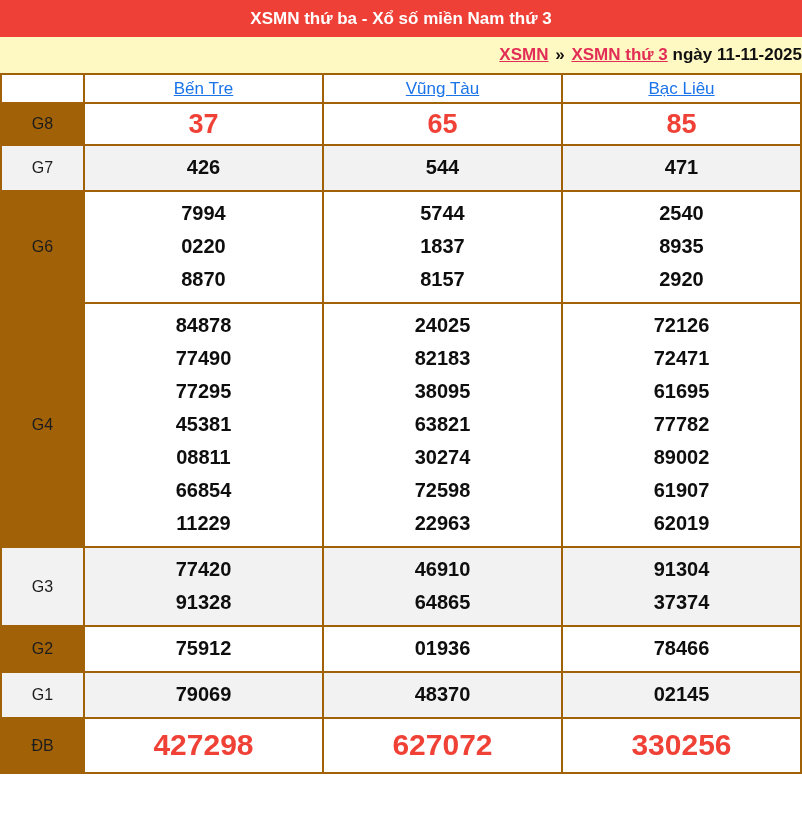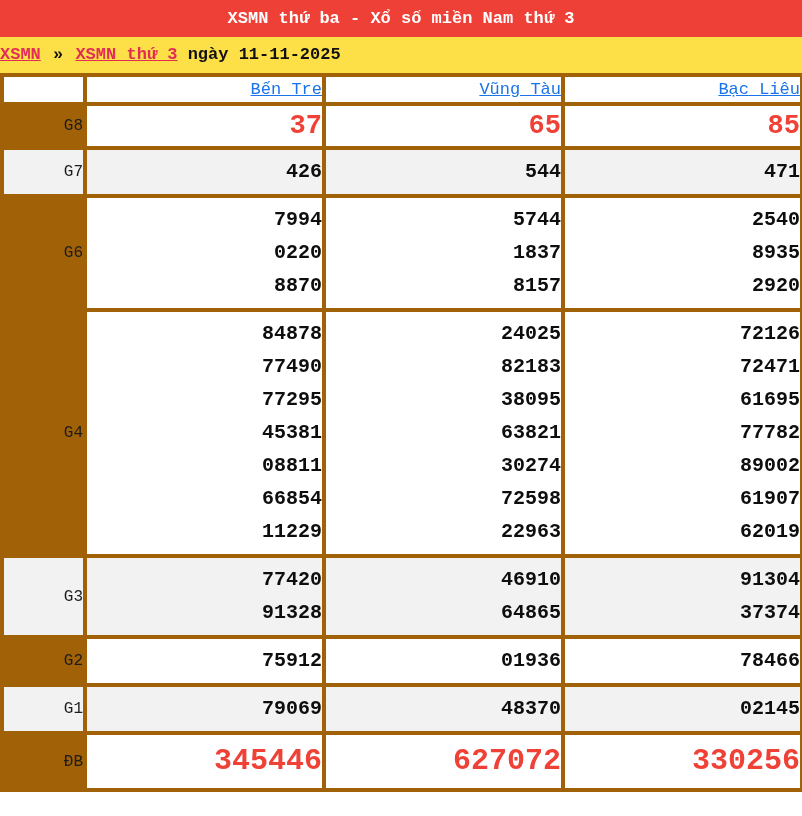--- a/index.html
+++ b/index.html
@@ -2,39 +2,39 @@
 <html><head>
 <meta charset="utf-8">
 <style>
   * { margin: 0; padding: 0; box-sizing: border-box; }
   html, body {
     width: 802px;
     font-family: "Liberation Sans", sans-serif;
     background: #ffffff;
     overflow: hidden;
   }
-  .page { width: 802px; height: 816px; font-family: Liberation Mono, monospace; }
+  .page { width: 802px; height: 816px; }
 
   
   .top-bar {
     height: 37px;
     background: #ee4036;
     color: #ffffff;
     font-size: 17px;
     font-weight: bold;
     text-align: center;
     line-height: 37px;
     white-space: nowrap;
   }
 
   
   .breadcrumb-bar {
     height: 36px;
-    background: #fde047;
-    text-align: left;
+    background: #fef9c3;
+    text-align: right;
     line-height: 36px;
     font-size: 17px;
     font-weight: bold;
     color: #111111;
     white-space: nowrap;
   }
   .breadcrumb-bar a {
     color: #e22e56;
     text-decoration: underline;
     cursor: pointer;
@@ -42,22 +42,22 @@
   .breadcrumb-bar .sep { color: #111111; padding: 0 2px; }
 
   
   table.results {
     width: 802px;
     border-collapse: collapse;
     table-layout: fixed;
   }
   table.results th,
   table.results td {
-    border: 4px solid #a16207;
-    text-align: right;
+    border: 2px solid #a16207;
+    text-align: center;
     vertical-align: middle;
   }
   table.results thead th {
     height: 29px;
     font-weight: normal;
     background: #ffffff;
   }
   table.results thead a {
     color: #1a73e8;
     font-size: 17px;
@@ -234,21 +234,21 @@
           <td class="value-cell">
             <div class="num">48370</div>
           </td>
           <td class="value-cell">
             <div class="num">02145</div>
           </td>
         </tr>
         <tr class="row-red-lg">
           <td class="label-cell">ĐB</td>
           <td class="value-cell">
-            <div class="num">345446</div>
+            <div class="num">427298</div>
           </td>
           <td class="value-cell">
             <div class="num">627072</div>
           </td>
           <td class="value-cell">
             <div class="num">330256</div>
           </td>
         </tr>
       </tbody>
   </table>

